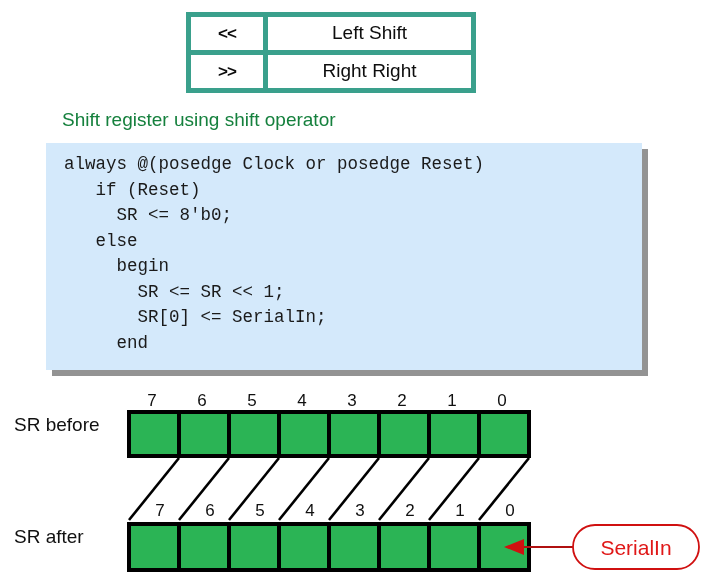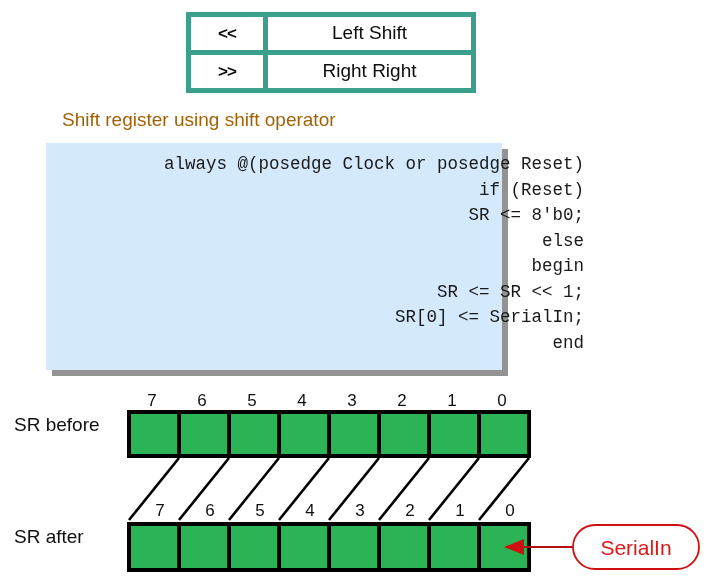--- a/index.html
+++ b/index.html
@@ -37,33 +37,32 @@
   #op-table tr.row-2 td { border-top: 5px solid #3AA08C; }
   #op-table td.sym { width: 72px; border-right: 5px solid #3AA08C; }
   #op-table td.sym span { letter-spacing: -1px; font-weight: bold; font-size: 17px;}
 
   
   #section-heading {
     position: absolute;
     left: 62px;
     top: 109px;
     font-size: 19px;
-    color: #a16207;
+    color: #15803d;
   }
 
   
   #code-block {
     position: absolute;
     left: 46px;
     top: 143px;
-    width: 456px;
+    width: 596px;
     height: 227px;
     background: #d4e9fb;
     box-shadow: 6px 6px 0 0 rgba(128,128,128,0.85);
-    text-align: right;
   }
   #code-text {
     position: absolute;
     left: 18px;
     top: 9px;
     width: 520px;
     margin: 0;
     font-family: "Liberation Mono", monospace;
     font-size: 17.5px;
     line-height: 25.5px;

